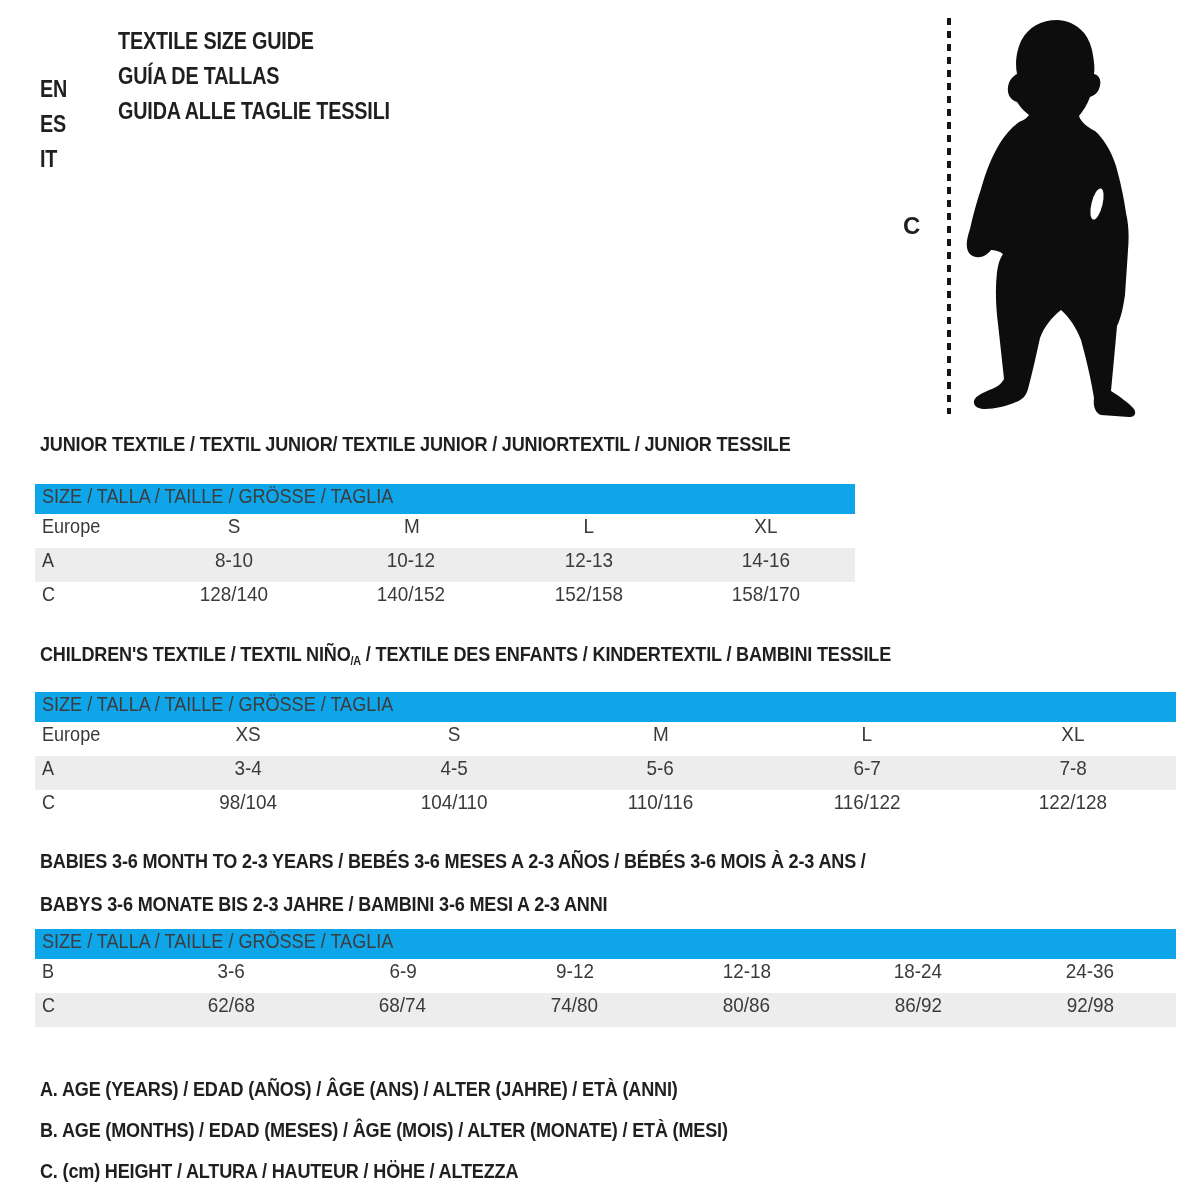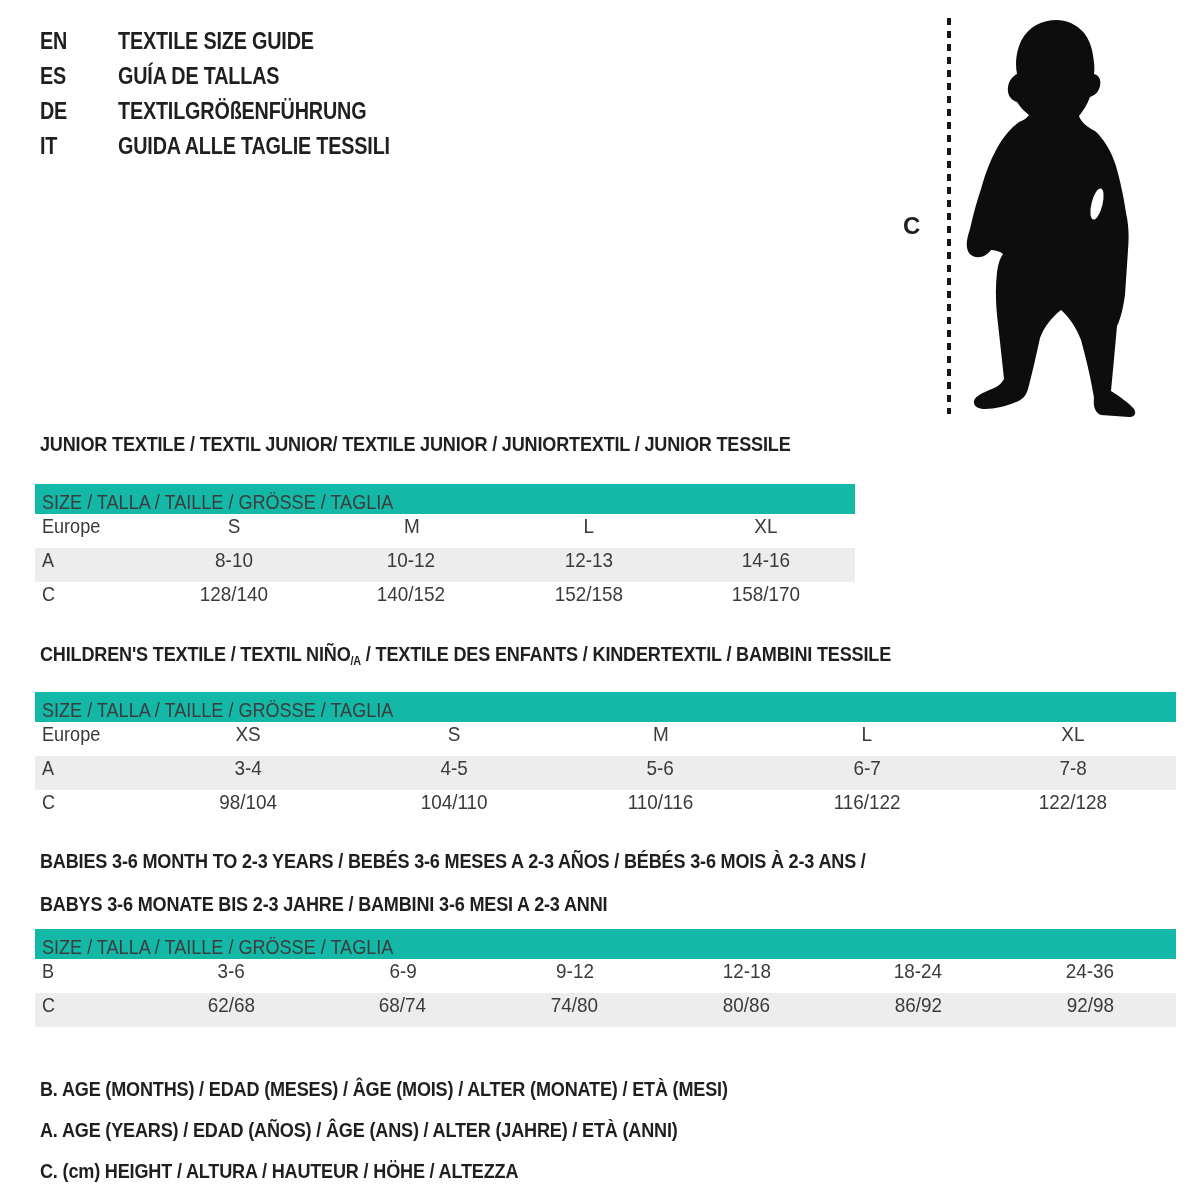--- a/index.html
+++ b/index.html
@@ -6,37 +6,37 @@
   .page{
     position:relative;width:1200px;height:1200px;background:#ffffff;overflow:hidden;
     font-family:"Liberation Sans", sans-serif;color:#1f1f1f;
   }
   .cond{display:inline-block;transform:scaleX(0.86);transform-origin:0 50%;white-space:nowrap;}
   .cond-c{display:inline-block;transform:scaleX(0.9);transform-origin:50% 50%;white-space:nowrap;}
 
   
   .lang-block{position:absolute;left:40px;top:24px;}
   .lang-row{height:35px;line-height:35px;font-size:23px;font-weight:bold;letter-spacing:-0.2px;}
-  .lang-code{display:inline-block;width:78px;vertical-align:top;}
+  .lang-code{display:inline-block;width:78px;vertical-align:top;margin-top:48px;}
   .lang-label{display:inline-block;vertical-align:top;}
 
   
   .measure-line{
     position:absolute;left:947px;top:18px;width:4px;height:396px;
     background:repeating-linear-gradient(180deg,#161616 0 7px,transparent 7px 13px);
   }
   .measure-label{position:absolute;left:903px;top:212px;font-size:24px;font-weight:bold;}
   .silhouette{position:absolute;left:945px;top:8px;}
 
   
   .sec-title{position:absolute;left:40px;font-size:21px;font-weight:bold;letter-spacing:-0.2px;white-space:nowrap;}
   .sub-a{font-size:0.6em;vertical-align:-0.28em;}
   .tbl{position:absolute;left:35px;}
   .tbl-bar{
-    height:30px;background:#14b8a6;display:flex;align-items:flex-end;
+    height:30px;background:#0ea5e9;display:flex;align-items:flex-start;
     font-size:21px;color:#3d3d3d;padding-left:7px;box-sizing:border-box;
   }
   .tbl-row{display:flex;align-items:flex-start;height:34px;font-size:21px;color:#3a3a3a;}
   .tbl-row.shade{background:#ededed;}
   .cell-label{width:110px;padding-left:7px;box-sizing:border-box;flex:none;}
   .cell{flex:1;text-align:center;}
 
   
   .legend{position:absolute;left:40px;top:1068px;}
   .legend-line{height:41px;line-height:41px;font-size:21px;font-weight:bold;letter-spacing:-0.2px;white-space:nowrap;}
@@ -45,23 +45,20 @@
 <body>
 
 <div class="page">
 
   <div class="lang-block">
     <div class="lang-row">
       <span class="lang-code"><span class="cond">EN</span></span><span class="lang-label cond">TEXTILE SIZE GUIDE</span>
     </div>
     <div class="lang-row">
       <span class="lang-code"><span class="cond">ES</span></span><span class="lang-label cond">GUÍA DE TALLAS</span>
-    </div>
-    <div class="lang-row">
-      <span class="lang-code"><span class="cond">DE</span></span><span class="lang-label cond">TEXTILGRÖßENFÜHRUNG</span>
     </div>
     <div class="lang-row">
       <span class="lang-code"><span class="cond">IT</span></span><span class="lang-label cond">GUIDA ALLE TAGLIE TESSILI</span>
     </div>
   </div>
 
   <div class="measure-line"></div>
   <div class="measure-label">C</div>
   <svg class="silhouette" width="210" height="420" viewBox="0 0 210 420" aria-hidden="true">
     <path fill="#0d0d0d" d="
@@ -196,18 +193,18 @@
       <span class="cell"><span class="cond-c">62/68</span></span>
       <span class="cell"><span class="cond-c">68/74</span></span>
       <span class="cell"><span class="cond-c">74/80</span></span>
       <span class="cell"><span class="cond-c">80/86</span></span>
       <span class="cell"><span class="cond-c">86/92</span></span>
       <span class="cell"><span class="cond-c">92/98</span></span>
     </div>
   </div>
 
   <div class="legend">
+    <div class="legend-line"><span class="cond">A. AGE (YEARS) / EDAD (AÑOS) / ÂGE (ANS) / ALTER (JAHRE) / ETÀ (ANNI)</span></div>
     <div class="legend-line"><span class="cond">B. AGE (MONTHS) / EDAD (MESES) / ÂGE (MOIS) / ALTER (MONATE) / ETÀ (MESI)</span></div>
-    <div class="legend-line"><span class="cond">A. AGE (YEARS) / EDAD (AÑOS) / ÂGE (ANS) / ALTER (JAHRE) / ETÀ (ANNI)</span></div>
     <div class="legend-line"><span class="cond">C. (cm) HEIGHT / ALTURA / HAUTEUR / HÖHE / ALTEZZA</span></div>
   </div>
 
 </div>
 
 </body></html>

